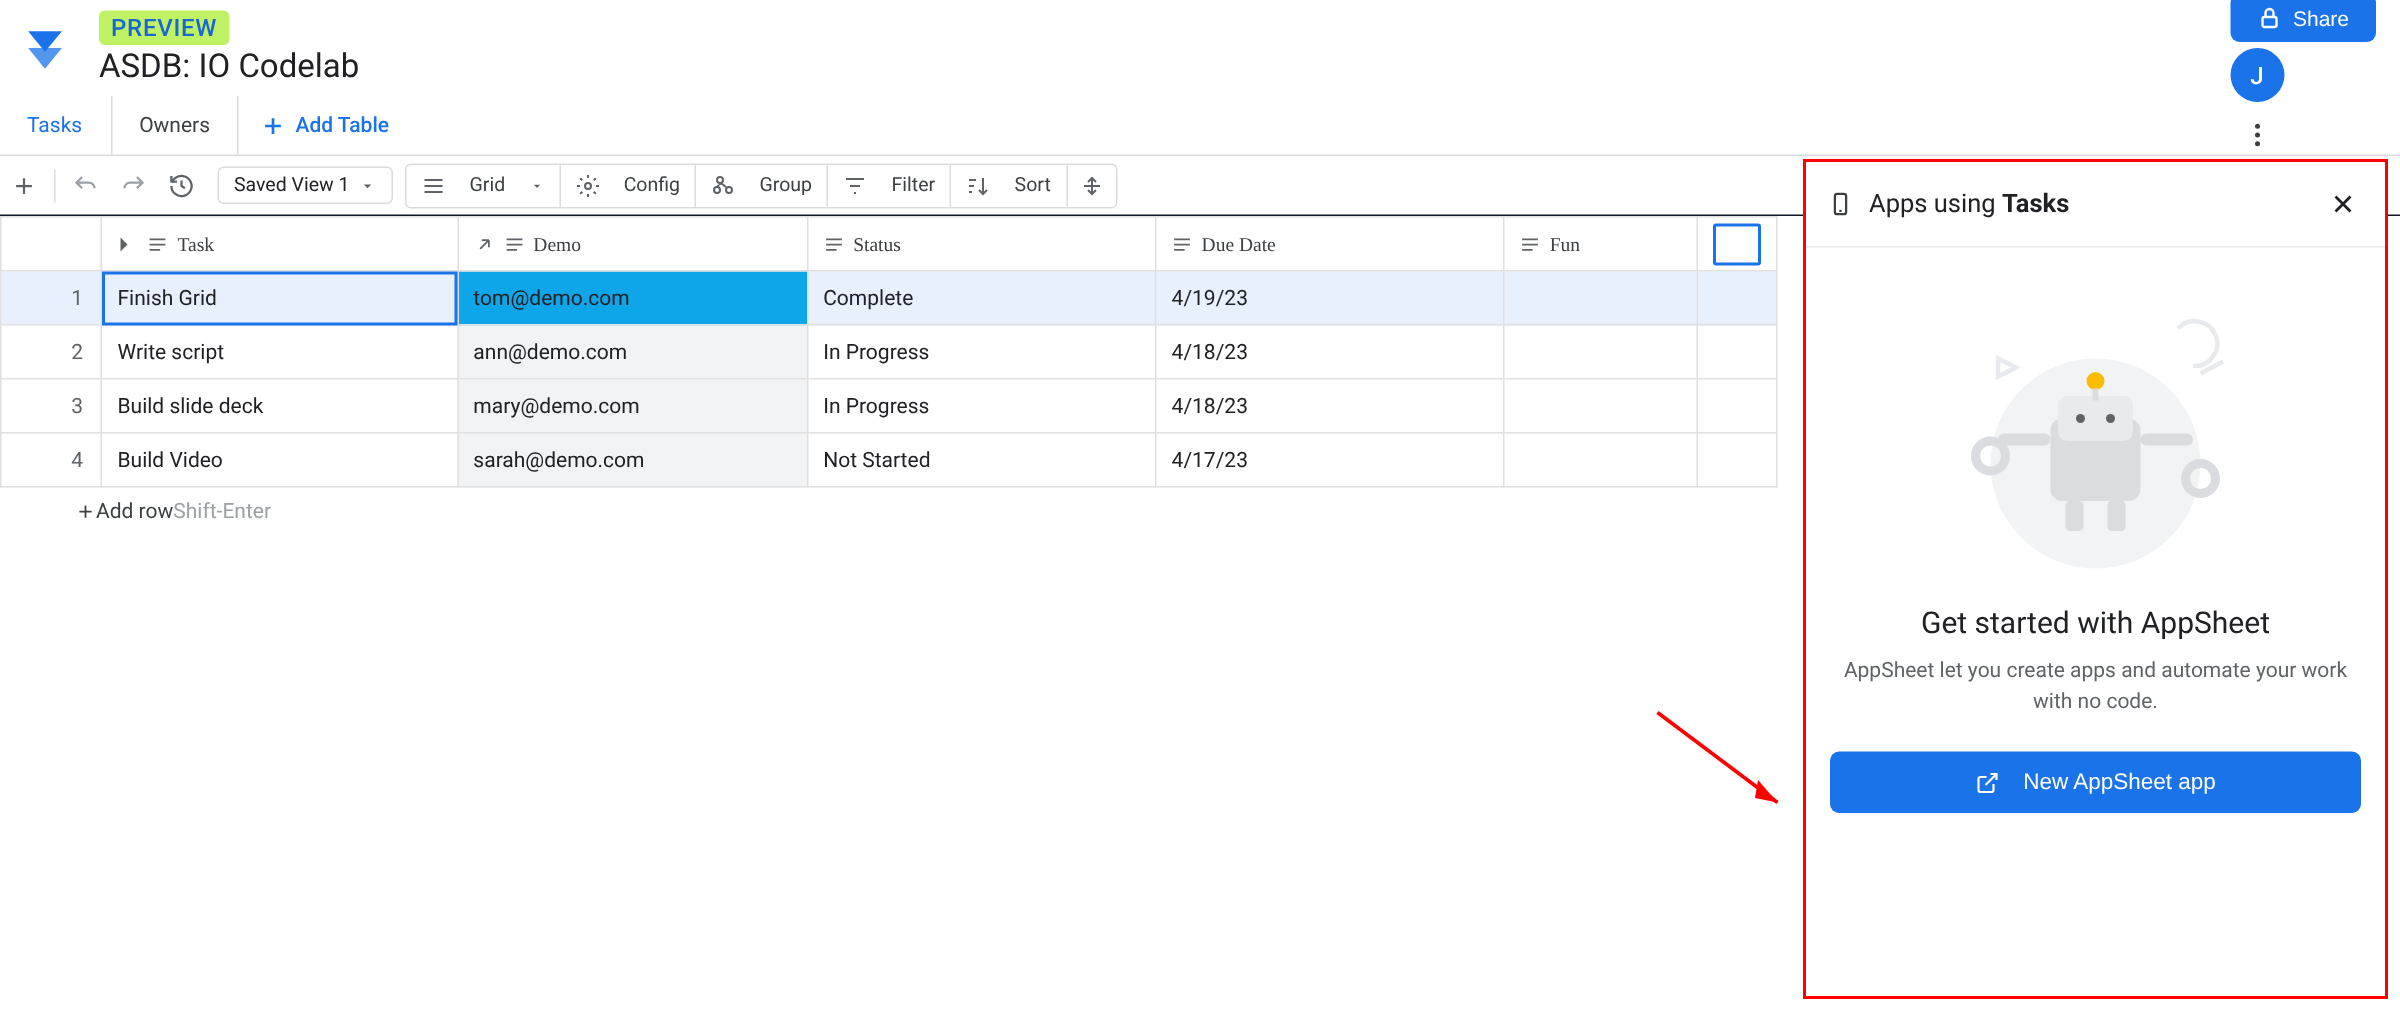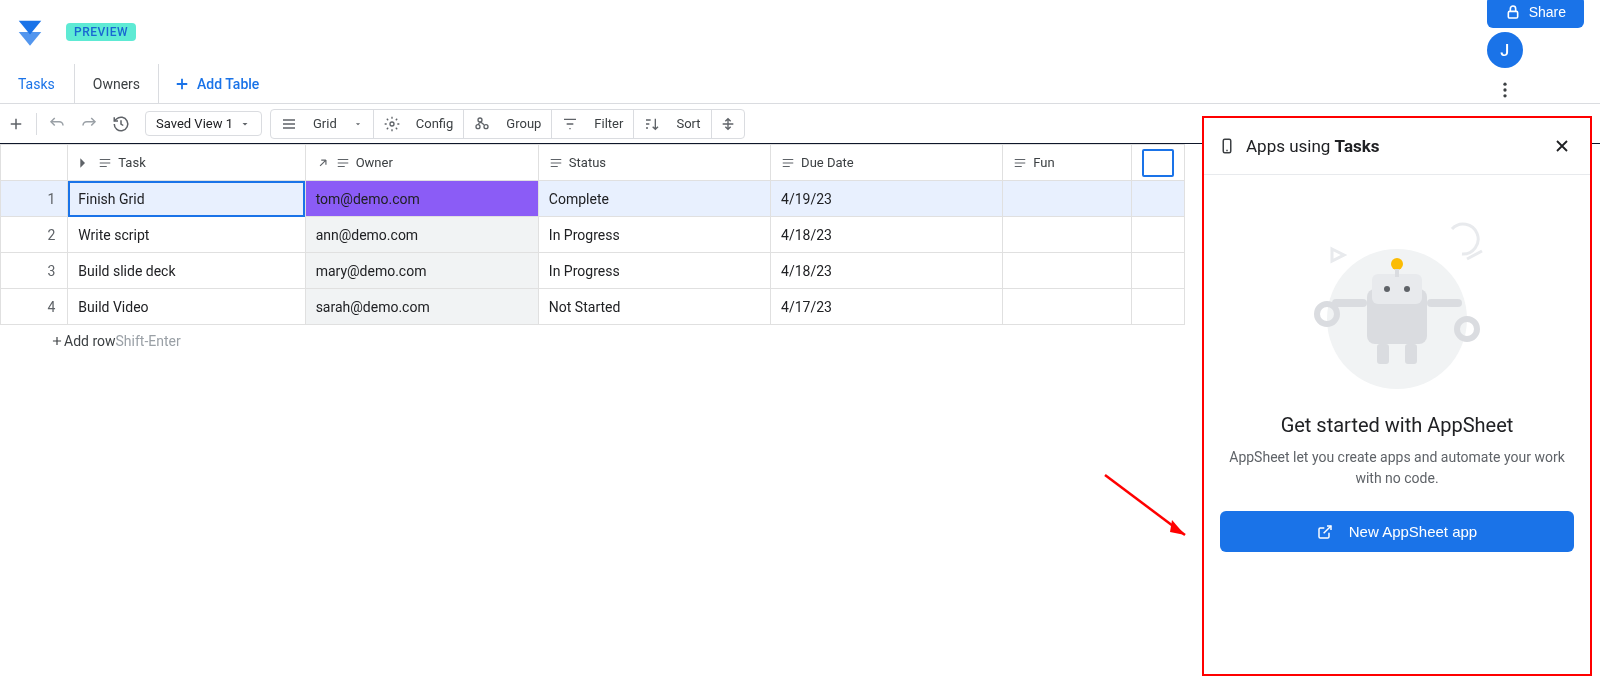--- a/index.html
+++ b/index.html
@@ -2,21 +2,21 @@
 <html><head>
 <meta charset="utf-8">
 <style>
   * { box-sizing: border-box; margin: 0; padding: 0; }
   body { font-family: 'Google Sans', Roboto, Arial, sans-serif; font-size: 14px; color: #202124; background: #fff; width: 1600px; height: 688px; overflow: hidden; position: relative; }
   
   
   .header { display: flex; align-items: center; padding: 8px 16px 8px 12px; height: 64px; }
   .logo { width: 36px; height: 36px; display: flex; align-items: center; justify-content: center; margin-right: 18px; }
   .title-block { flex: 1; }
-  .preview-badge { display: inline-block; background: #5eead4; color: #1967d2; font-size: 12px; font-weight: 500; padding: 2px 8px; border-radius: 4px; letter-spacing: 0.5px; }
+  .preview-badge { display: inline-block; background: #bef264; color: #1967d2; font-size: 16px; font-weight: 500; padding: 2px 8px; border-radius: 4px; letter-spacing: 0.5px; }
   .app-title { font-size: 22px; color: #202124; margin-top: 2px; font-weight: 400; }
   .header-actions { display: flex; align-items: flex-start; gap: 4px; flex-direction: column; }
   .icon-btn { width: 36px; height: 36px; display: flex; align-items: center; justify-content: center; border: none; background: transparent; cursor: pointer; border-radius: 50%; color: #3c4043; }
   .share-btn { background: #1a73e8; color: #fff; border: none; border-radius: 6px; padding: 8px 18px; font-size: 14px; font-weight: 500; display: flex; align-items: center; gap: 8px; cursor: pointer; }
   .avatar { width: 36px; height: 36px; border-radius: 50%; background: #1a73e8; color: #fff; display: flex; align-items: center; justify-content: center; font-size: 16px; font-weight: 500; }
   
   
   .tabs-row { display: flex; align-items: center; border-bottom: 1px solid #dadce0; height: 40px; }
   .tab { padding: 0 18px; height: 100%; display: flex; align-items: center; font-size: 14px; color: #1a73e8; cursor: pointer; border-right: 1px solid transparent; }
   .tab.inactive { color: #3c4043; border-left: 1px solid #dadce0; border-right: 1px solid #dadce0; }
@@ -29,40 +29,40 @@
   .saved-view { display: flex; align-items: center; gap: 6px; border: 1px solid #dadce0; border-radius: 4px; padding: 4px 10px; margin: 0 8px; cursor: pointer; font-size: 13px; }
   .tb-item { display: flex; align-items: center; gap: 6px; padding: 0 10px; cursor: pointer; font-size: 13px; color: #3c4043; }
   .tb-group { display: flex; align-items: center; border: 1px solid #dadce0; border-radius: 4px; margin-right: 8px; height: 30px; }
   .tb-group .tb-item { border-right: 1px solid #dadce0; height: 100%; gap: 16px; }
   .tb-group .tb-item:last-child { border-right: none; }
   
   
   .table-area { display: flex; position: relative; }
   .data-table { border-collapse: collapse; width: 1185px; }
   .data-table th, .data-table td { border: 1px solid #e0e0e0; text-align: left; font-weight: 400; font-size: 14px; height: 36px; padding: 0 10px; }
-  .data-table th { background: #fff; color: #3c4043; font-size: 13px; }
+  .data-table th { background: #fff; color: #3c4043; font-size: 13px; font-family: Liberation Serif, serif; }
   .rownum-col { width: 68px; text-align: right !important; padding-right: 12px !important; color: #5f6368; font-size: 13px; background: #fff; }
   .col-task { width: 240px; }
   .col-owner { width: 235px; }
   .col-status { width: 235px; }
   .col-due { width: 235px; }
   .col-fun { width: 130px; }
   .th-inner { display: flex; align-items: center; gap: 6px; }
   .th-icon { color: #5f6368; display: inline-flex; }
   .row-selected td { background: #e8f0fe; }
   .cell-selected { outline: 2px solid #1a73e8; outline-offset: -2px; }
   .owner-cell { background: #f1f3f4; }
-  .row-selected .owner-cell { background: #8b5cf6; }
+  .row-selected .owner-cell { background: #0ea5e9; }
   .add-row { display: flex; align-items: center; padding: 8px 50px; color: #3c4043; font-size: 14px; cursor: pointer; }
   .add-row .hint { color: #9aa0a6; }
   .extra-th { width: 40px; }
   .field-input-blue { border: 2px solid #1a73e8; border-radius: 2px; height: 28px; width: 32px; }
   
   
-  .side-panel { position: absolute; top: 116px; right: 8px; width: 390px; height: 560px; border: 2px solid #ff0000; background: #fff; display: flex; flex-direction: column; }
+  .side-panel { position: absolute; top: 106px; right: 8px; width: 390px; height: 560px; border: 2px solid #ff0000; background: #fff; display: flex; flex-direction: column; }
   .panel-header { display: flex; align-items: center; padding: 14px 14px; border-bottom: 1px solid #e8eaed; gap: 10px; }
   .panel-title { font-size: 17px; flex: 1; }
   .panel-title b { font-weight: 700; }
   .panel-body { flex: 1; display: flex; flex-direction: column; align-items: center; padding: 14px 16px; }
   .illus { width: 200px; height: 200px; margin-top: 10px; margin-bottom: 14px; position: relative; }
   .panel-heading { font-size: 20px; font-weight: 400; margin-bottom: 10px; text-align: center; }
   .panel-desc { font-size: 14px; color: #5f6368; text-align: center; margin-bottom: 22px; line-height: 1.5; }
   .new-app-btn { width: 100%; background: #1a73e8; color: #fff; border: none; border-radius: 6px; padding: 12px; font-size: 15px; font-weight: 500; display: flex; align-items: center; justify-content: center; gap: 16px; cursor: pointer; }
   
   
@@ -75,20 +75,21 @@
 
 <div class="header">
   <div class="logo">
     <svg width="30" height="30" viewBox="0 0 24 24">
         <path d="M3 3 L21 3 L12 14 Z" fill="#1a73e8"></path>
         <path d="M3 12 L21 12 L12 23 Z" fill="#1a73e8" opacity="0.75"></path>
       </svg>
   </div>
   <div class="title-block">
     <span class="preview-badge">PREVIEW</span>
+    <div class="app-title">ASDB: IO Codelab</div>
   </div>
   <div class="header-actions">
     <button class="icon-btn">
       <span>
           <svg width="22" height="22" viewBox="0 0 24 24" fill="none" stroke="#3c4043" stroke-width="2">
             <circle cx="12" cy="12" r="3"></circle>
             <path d="M19.4 15a1.7 1.7 0 0 0 .34 1.87l.06.06a2 2 0 1 1-2.83 2.83l-.06-.06a1.7 1.7 0 0 0-1.87-.34 1.7 1.7 0 0 0-1.03 1.56V21a2 2 0 1 1-4 0v-.09a1.7 1.7 0 0 0-1.11-1.56 1.7 1.7 0 0 0-1.87.34l-.06.06a2 2 0 1 1-2.83-2.83l.06-.06a1.7 1.7 0 0 0 .34-1.87 1.7 1.7 0 0 0-1.56-1.03H3a2 2 0 1 1 0-4h.09a1.7 1.7 0 0 0 1.56-1.11 1.7 1.7 0 0 0-.34-1.87l-.06-.06a2 2 0 1 1 2.83-2.83l.06.06a1.7 1.7 0 0 0 1.87.34H9a1.7 1.7 0 0 0 1.03-1.56V3a2 2 0 1 1 4 0v.09a1.7 1.7 0 0 0 1.03 1.56 1.7 1.7 0 0 0 1.87-.34l.06-.06a2 2 0 1 1 2.83 2.83l-.06.06a1.7 1.7 0 0 0-.34 1.87V9a1.7 1.7 0 0 0 1.56 1.03H21a2 2 0 1 1 0 4h-.09a1.7 1.7 0 0 0-1.56 1.03z"></path>
           </svg>
         </span>
     </button>
@@ -254,21 +255,21 @@
             <span class="th-icon">
                 <svg width="14" height="14" viewBox="0 0 24 24" fill="none" stroke="#5f6368" stroke-width="2">
                   <path d="M7 17L17 7M17 7H9M17 7v8"></path>
                 </svg>
               </span>
             <span class="th-icon">
                 <svg width="14" height="14" viewBox="0 0 24 24" fill="none" stroke="#5f6368" stroke-width="2">
                   <path d="M3 6h18M3 12h18M3 18h12"></path>
                 </svg>
               </span>
-            <span>Owner</span>
+            <span>Demo</span>
           </div>
         </th>
         <th class="col-status">
           <div class="th-inner">
             <span class="th-icon">
                 <svg width="14" height="14" viewBox="0 0 24 24" fill="none" stroke="#5f6368" stroke-width="2">
                   <path d="M3 6h18M3 12h18M3 18h12"></path>
                 </svg>
               </span>
             <span>Status</span>

